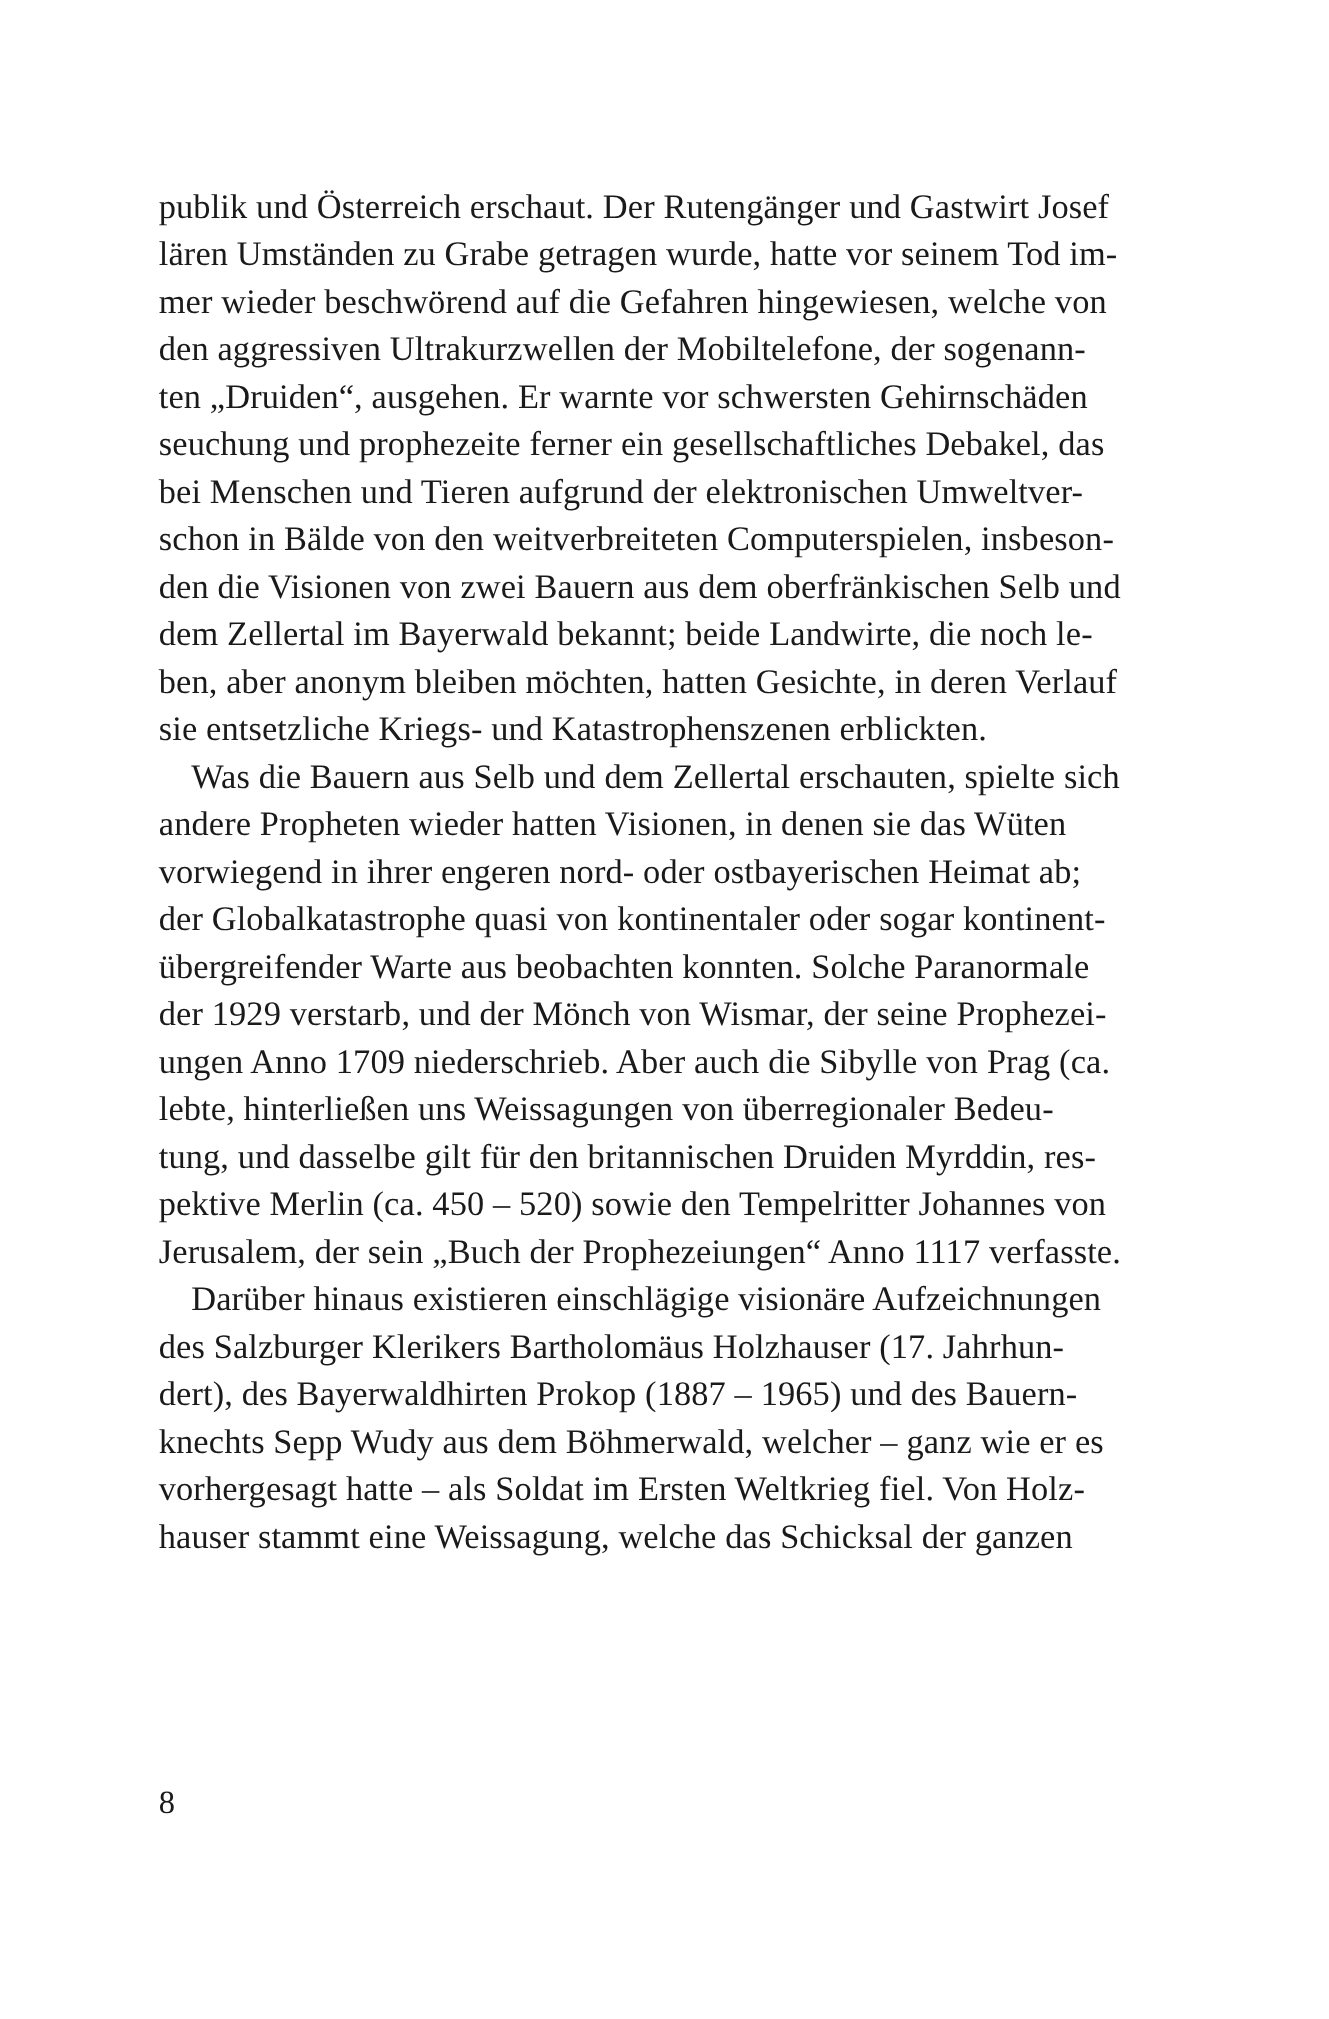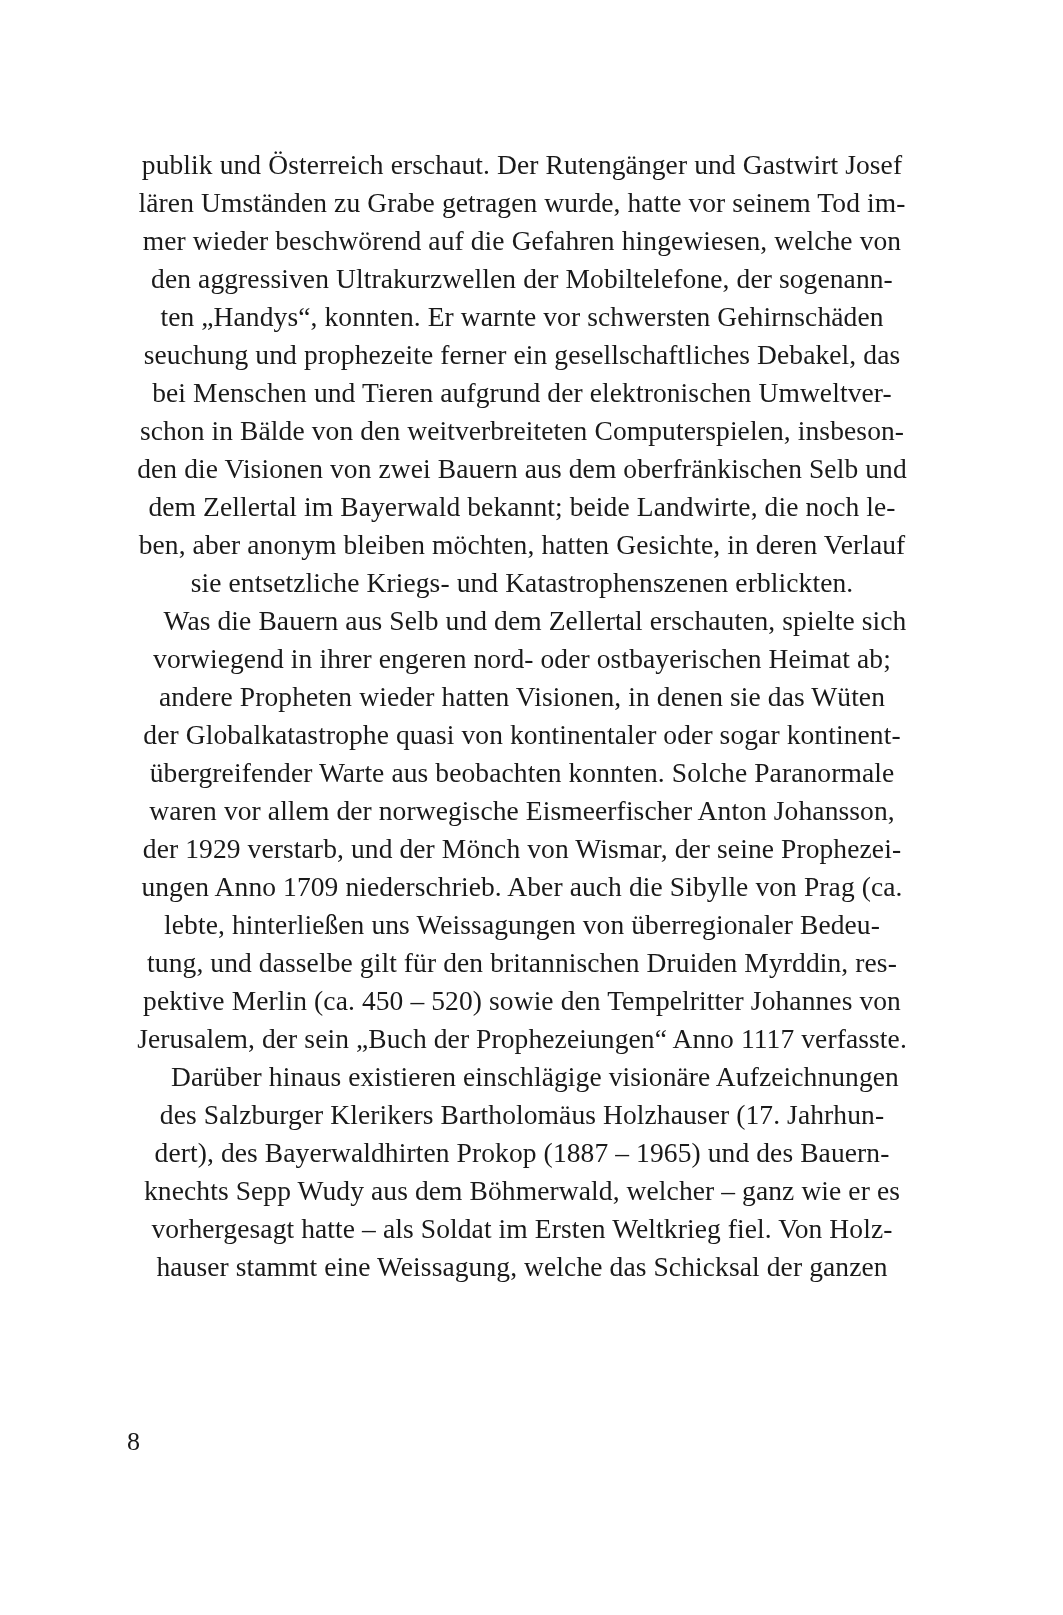--- a/index.html
+++ b/index.html
@@ -11,21 +11,20 @@
     font-family: "Liberation Serif", "DejaVu Serif", serif;
     color: #1a1a1a;
   }
   .page {
     position: relative;
     width: 1063px;
     height: 1615px;
     background: #ffffff;
     overflow: hidden;
     box-sizing: border-box;
-    text-align: center;
   }
   .text-block {
     position: absolute;
     left: 127px;
     top: 146px;
     width: 790px;
   }
   .line {
     font-size: 27.5px;
     line-height: 38px;
@@ -48,34 +47,33 @@
 </head>
 <body>
 
 <div class="page">
 
   <div class="text-block">
       <div class="line">publik und Österreich erschaut. Der Rutengänger und Gastwirt Josef</div>
       <div class="line">lären Umständen zu Grabe getragen wurde, hatte vor seinem Tod im-</div>
       <div class="line">mer wieder beschwörend auf die Gefahren hingewiesen, welche von</div>
       <div class="line">den aggressiven Ultrakurzwellen der Mobiltelefone, der sogenann-</div>
-      <div class="line">ten „Handys“, konnten. Er warnte vor schwersten Gehirnschäden</div>
+      <div class="line">ten „Druiden“, ausgehen. Er warnte vor schwersten Gehirnschäden</div>
       <div class="line">seuchung und prophezeite ferner ein gesellschaftliches Debakel, das</div>
       <div class="line">bei Menschen und Tieren aufgrund der elektronischen Umweltver-</div>
       <div class="line">schon in Bälde von den weitverbreiteten Computerspielen, insbeson-</div>
       <div class="line">den die Visionen von zwei Bauern aus dem oberfränkischen Selb und</div>
       <div class="line">dem Zellertal im Bayerwald bekannt; beide Landwirte, die noch le-</div>
       <div class="line">ben, aber anonym bleiben möchten, hatten Gesichte, in deren Verlauf</div>
       <div class="line">sie entsetzliche Kriegs- und Katastrophenszenen erblickten.</div>
       <div class="line indent">Was die Bauern aus Selb und dem Zellertal erschauten, spielte sich</div>
+      <div class="line">andere Propheten wieder hatten Visionen, in denen sie das Wüten</div>
       <div class="line">vorwiegend in ihrer engeren nord- oder ostbayerischen Heimat ab;</div>
-      <div class="line">andere Propheten wieder hatten Visionen, in denen sie das Wüten</div>
       <div class="line">der Globalkatastrophe quasi von kontinentaler oder sogar kontinent-</div>
       <div class="line">übergreifender Warte aus beobachten konnten. Solche Paranormale</div>
-      <div class="line">waren vor allem der norwegische Eismeerfischer Anton Johansson,</div>
       <div class="line">der 1929 verstarb, und der Mönch von Wismar, der seine Prophezei-</div>
       <div class="line">ungen Anno 1709 niederschrieb. Aber auch die Sibylle von Prag (ca.</div>
       <div class="line">lebte, hinterließen uns Weissagungen von überregionaler Bedeu-</div>
       <div class="line">tung, und dasselbe gilt für den britannischen Druiden Myrddin, res-</div>
       <div class="line">pektive Merlin (ca. 450 – 520) sowie den Tempelritter Johannes von</div>
       <div class="line">Jerusalem, der sein „Buch der Prophezeiungen“ Anno 1117 verfasste.</div>
       <div class="line indent">Darüber hinaus existieren einschlägige visionäre Aufzeichnungen</div>
       <div class="line">des Salzburger Klerikers Bartholomäus Holzhauser (17. Jahrhun-</div>
       <div class="line">dert), des Bayerwaldhirten Prokop (1887 – 1965) und des Bauern-</div>
       <div class="line">knechts Sepp Wudy aus dem Böhmerwald, welcher – ganz wie er es</div>

